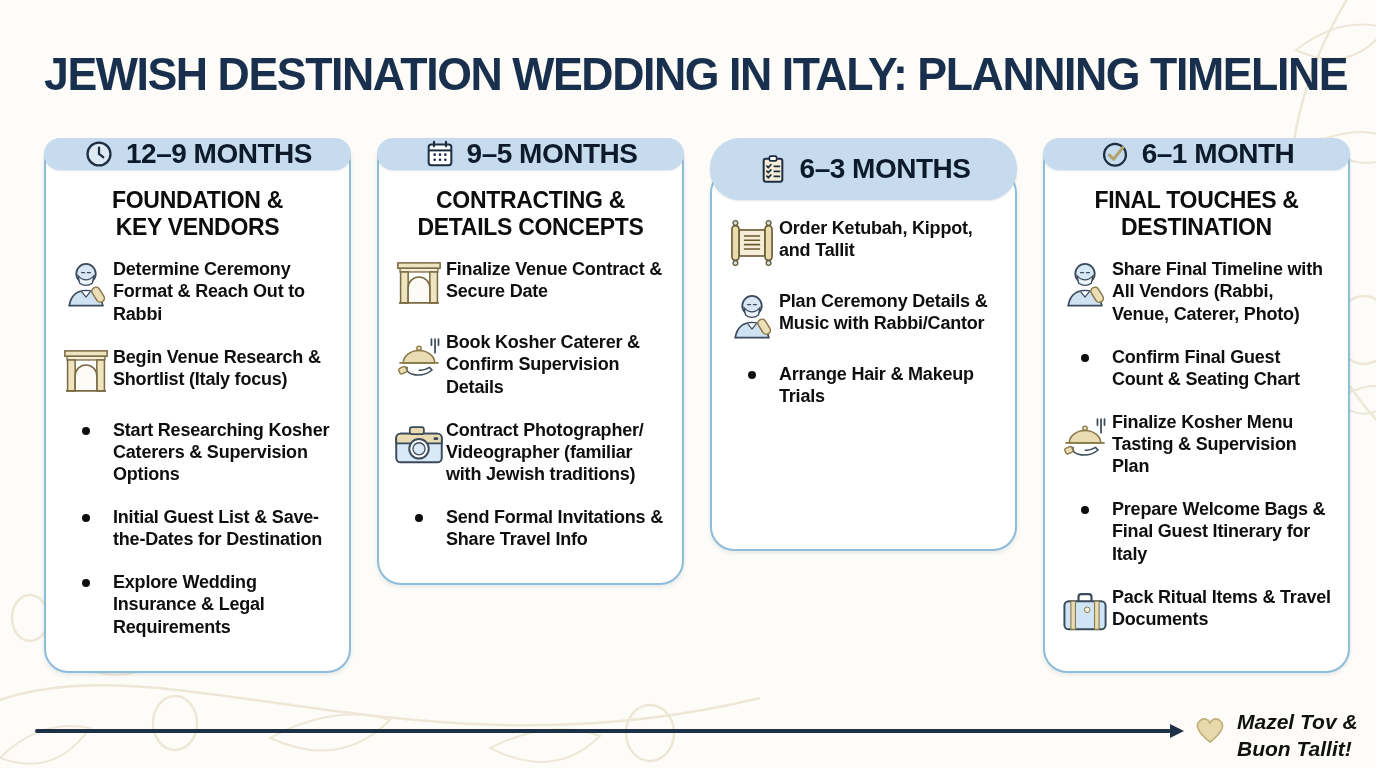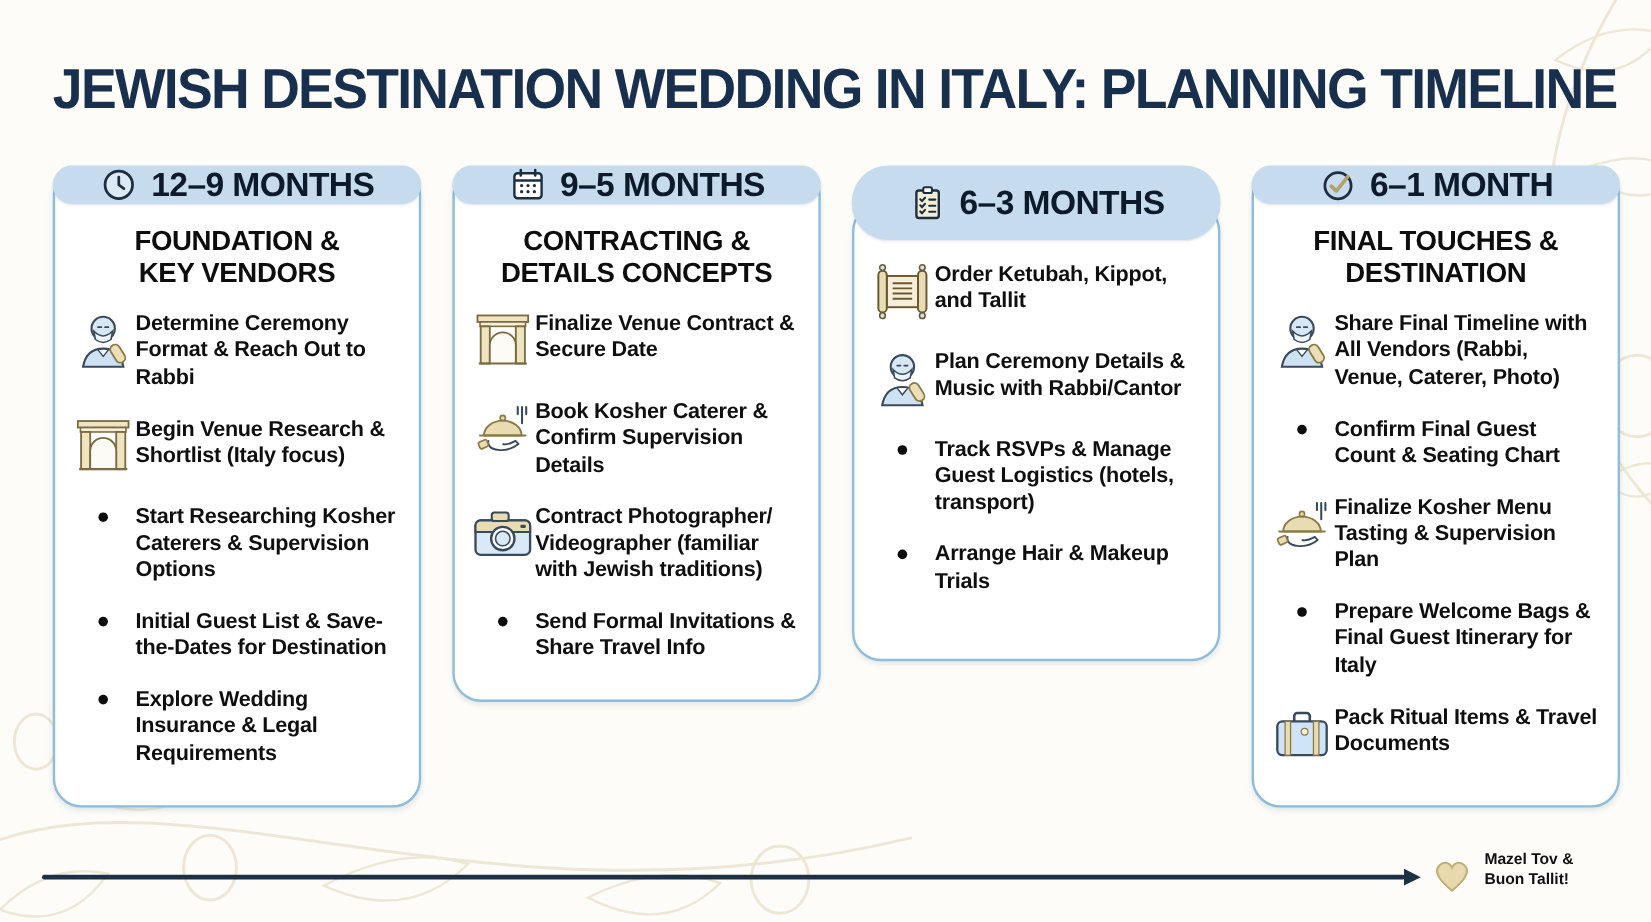--- a/index.html
+++ b/index.html
@@ -57,21 +57,21 @@
     background:#1d3045; border-radius:2px;
   }
   .footer-arrow::after {
     content:""; position:absolute; right:-13px; top:-5.5px;
     border-left:14px solid #1d3045;
     border-top:7px solid transparent; border-bottom:7px solid transparent;
   }
   .footer-heart { position:absolute; left:1190px; top:708px; width:40px; height:40px; }
   .footer-msg {
     position:absolute; left:1237px; top:708px;
-    font-size:13px; font-weight:700; line-height:1.3; color:#111;
+    font-size:21px; font-weight:700; line-height:1.3; color:#111;font-style:italic;
   }
 </style>
 </head>
 <body>
 
 <svg class="deco" style="right:-10px; top:-20px;" width="420" height="470" viewBox="0 0 420 470">
   <path d="M400 -10 C330 90 300 210 345 330 C360 375 390 420 420 450" stroke-width="2.5"></path>
   <path d="M330 70 q45 -35 90 -22 q-35 48 -90 22 z" stroke-width="2"></path>
   <path d="M355 160 q55 -20 85 10 q-50 30 -85 -10 z" stroke-width="2"></path>
   <path d="M300 240 q-55 -20 -60 -70 q55 8 60 70 z" stroke-width="2"></path>
@@ -274,26 +274,20 @@
                 <path d="M20 13.5h2.6M25.4 13.5H28" stroke="#3a4a5a" stroke-width="1.3" stroke-linecap="round"></path>
                 <rect x="31.5" y="26.5" width="7.5" height="15" rx="3.7" fill="#ecdfb8" stroke="#8a7a4a" stroke-width="1.4" transform="rotate(-32 35 34)"></rect>
               </svg>
             </div>
             <div class="itext">Plan Ceremony Details &amp; Music with Rabbi/Cantor</div>
           </div>
           <div class="item">
             <div class="islot bullet">
               <span class="dot"></span>
             </div>
-            <div class="itext">Track RSVPs &amp; Manage Guest Logistics (hotels, transport)</div>
-          </div>
-          <div class="item">
-            <div class="islot bullet">
-              <span class="dot"></span>
-            </div>
             <div class="itext">Arrange Hair &amp; Makeup Trials</div>
           </div>
         </div>
       </div>
     </div>
     <div class="column">
       <div class="pill">
         <span class="picon">
           <svg viewBox="0 0 24 24">
             <circle cx="12" cy="12.6" r="8.2" fill="none" stroke="#1d2e40" stroke-width="1.7"></circle>

